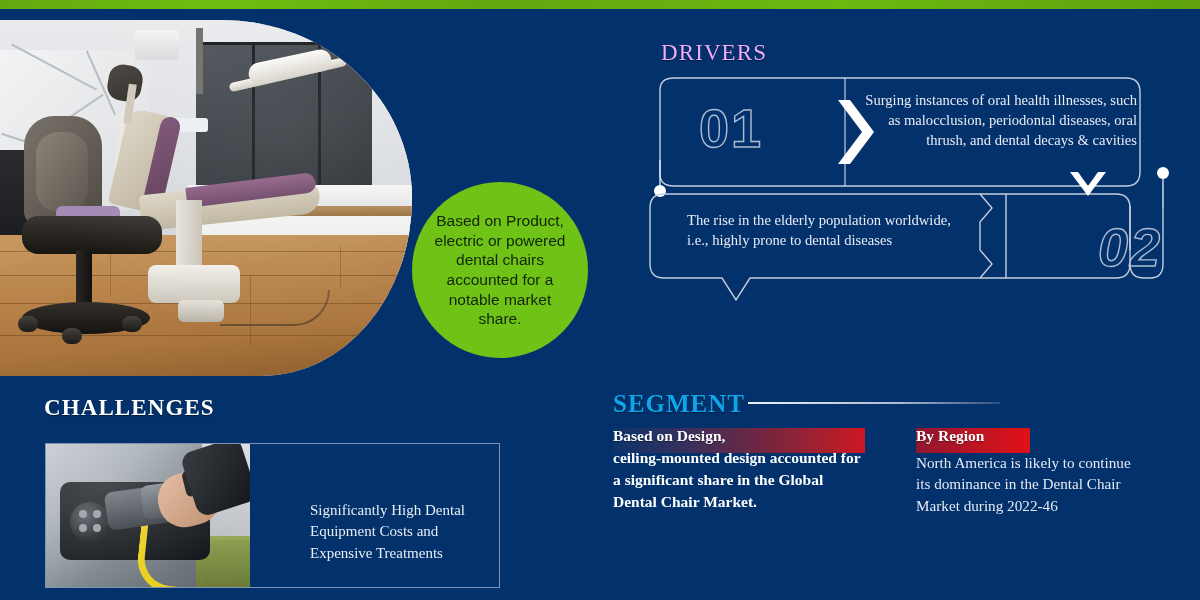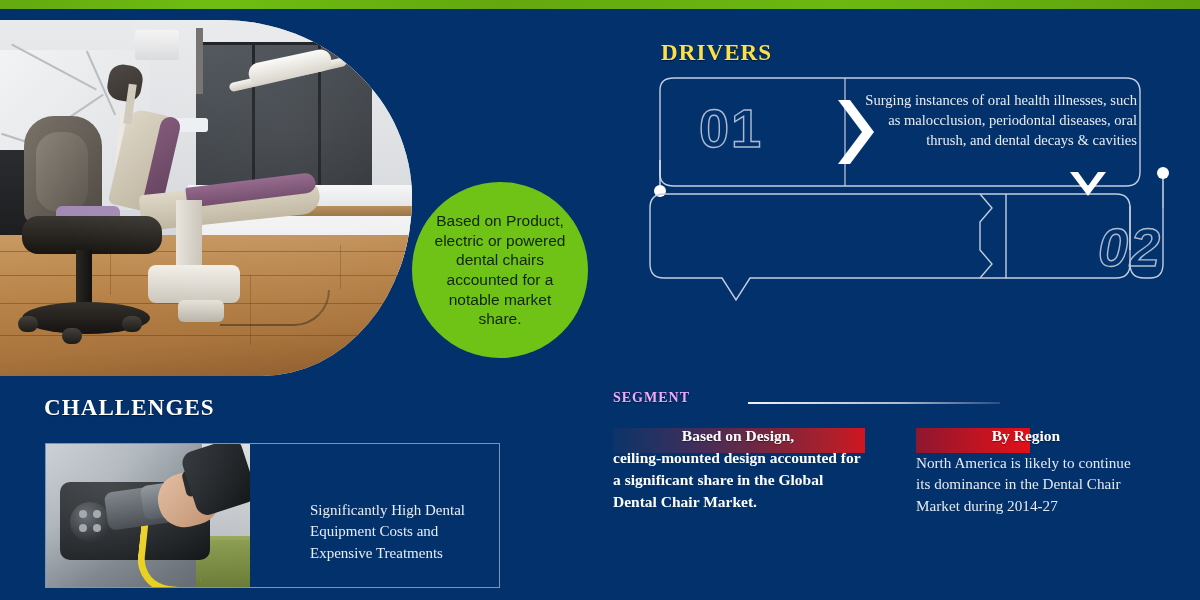--- a/index.html
+++ b/index.html
@@ -117,21 +117,21 @@
     z-index:6;
   }
   .green-circle span{
     display:block;color:#12240a;font-size:15.5px;line-height:1.26;
     font-family:Liberation Sans, sans-serif;padding:0 14px;
   }
 
   
   .drivers-title{
     position:absolute;left:661px;top:40px;
-    color:#fde047;font-size:23px;font-weight:bold;letter-spacing:1.1px;
+    color:#f0abfc;font-size:23px;font-weight:normal;letter-spacing:1.1px;
     font-family:"Liberation Serif", serif;
     text-shadow:0 1px 1px rgba(0,0,0,.45);
   }
   .d-svg{position:absolute;left:640px;top:60px;width:560px;height:260px;}
 
   .d1-num,.d2-num{
     position:absolute;font-family:"Liberation Sans", sans-serif;
     font-size:54px;font-weight:bold;letter-spacing:2px;
     color:transparent;
     -webkit-text-stroke:1.4px #b9c6da;
@@ -196,21 +196,21 @@
   .chal-text{
     position:absolute;left:310px;top:470px;width:190px;
     color:#e8edf4;font-size:15px;line-height:1.42;
     font-family:"Liberation Serif", serif;
     margin-top:30px;
   }
 
   
   .seg-title{
     position:absolute;left:613px;top:390px;
-    color:#f0abfc;font-size:14px;font-weight:bold;letter-spacing:1px;
+    color:#0ea5e9;font-size:25px;font-weight:bold;letter-spacing:1px;
     font-family:"Liberation Serif", serif;
     text-shadow:0 1px 1px rgba(0,0,0,.45);
   }
   .seg-rule{
     position:absolute;left:748px;top:402px;width:252px;height:2px;
     background:linear-gradient(90deg,#e4eaf3 0%,#b9c6da 55%,#4d6punct 100%);
     background:linear-gradient(90deg,#eef2f8 0%,#aebbd0 60%,#2d4e80 100%);
   }
   .seg-col1{position:absolute;left:613px;top:425px;width:250px;}
   .seg-col2{position:absolute;left:916px;top:425px;width:220px;}
@@ -221,21 +221,20 @@
     background:linear-gradient(90deg,#0b3469 0%,#3a2f5d 30%,#78253e 62%,#b01f2a 88%,#cf1622 100%);
   }
   .seg-hl-bar2{
     position:absolute;left:0;top:3px;width:114px;height:25px;
     background:linear-gradient(90deg,#8d1730 0%,#c01422 55%,#e01018 100%);
   }
   .seg-strong{
     position:relative;z-index:2;color:#ffffff;font-weight:bold;font-size:15.5px;
     line-height:1.42;font-family:"Liberation Serif", serif;
     text-shadow:0 1px 1px rgba(0,0,0,.4);
-    text-align:center;
   }
   .seg-body{
     position:relative;z-index:2;color:#ffffff;font-weight:bold;font-size:15.5px;
     line-height:1.42;font-family:"Liberation Serif", serif;
   }
   .seg-body2{
     position:relative;z-index:2;color:#e4eaf2;font-size:15.2px;
     line-height:1.40;font-family:"Liberation Serif", serif;margin-top:5px;
   }
 </style>
@@ -334,20 +333,21 @@
     <path d="M 490 190 L 490 146" fill="none" stroke="#c3cee0" stroke-width="1.4"></path>
     <path d="M 523 148 L 523 118" fill="none" stroke="#dfe6f0" stroke-width="1.4"></path>
     <path d="M 490 204 Q 490 218 504 218 L 510 218 Q 523 218 523 204 L 523 148" fill="none" stroke="#c3cee0" stroke-width="1.4"></path>
     <circle cx="523" cy="113" r="6" fill="#ffffff"></circle>
   </svg>
 
   <div class="d1-num">01</div>
   <div class="d1-text">Surging instances of oral health illnesses, such as malocclusion, periodontal diseases, oral thrush, and dental decays &amp; cavities</div>
 
   <div class="d2-num">02</div>
+  <div class="d2-text">The rise in the elderly population worldwide, i.e., highly prone to dental diseases</div>
 
   <div class="chal-title">CHALLENGES</div>
   <div class="chal-box"></div>
   <div class="chal-photo">
     <div class="cp-car"></div>
     <div class="cp-white"></div>
     <div class="cp-green"></div>
     <div class="cp-panel"></div>
     <div class="cp-port">
       <div class="cp-pin" style="left:9px;top:8px;width:8px;height:8px;"></div>
@@ -374,16 +374,16 @@
       <div class="seg-strong">Based on Design,</div>
     </div>
     <div class="seg-body">ceiling-mounted design accounted for a significant share in the Global Dental Chair Market.</div>
   </div>
 
   <div class="seg-col2">
     <div class="seg-hl-wrap">
       <div class="seg-hl-bar2"></div>
       <div class="seg-strong">By Region</div>
     </div>
-    <div class="seg-body2">North America is likely to continue its dominance in the Dental Chair Market during 2014-27</div>
+    <div class="seg-body2">North America is likely to continue its dominance in the Dental Chair Market during 2022-46</div>
   </div>
 
 </div>
 
 </body></html>

